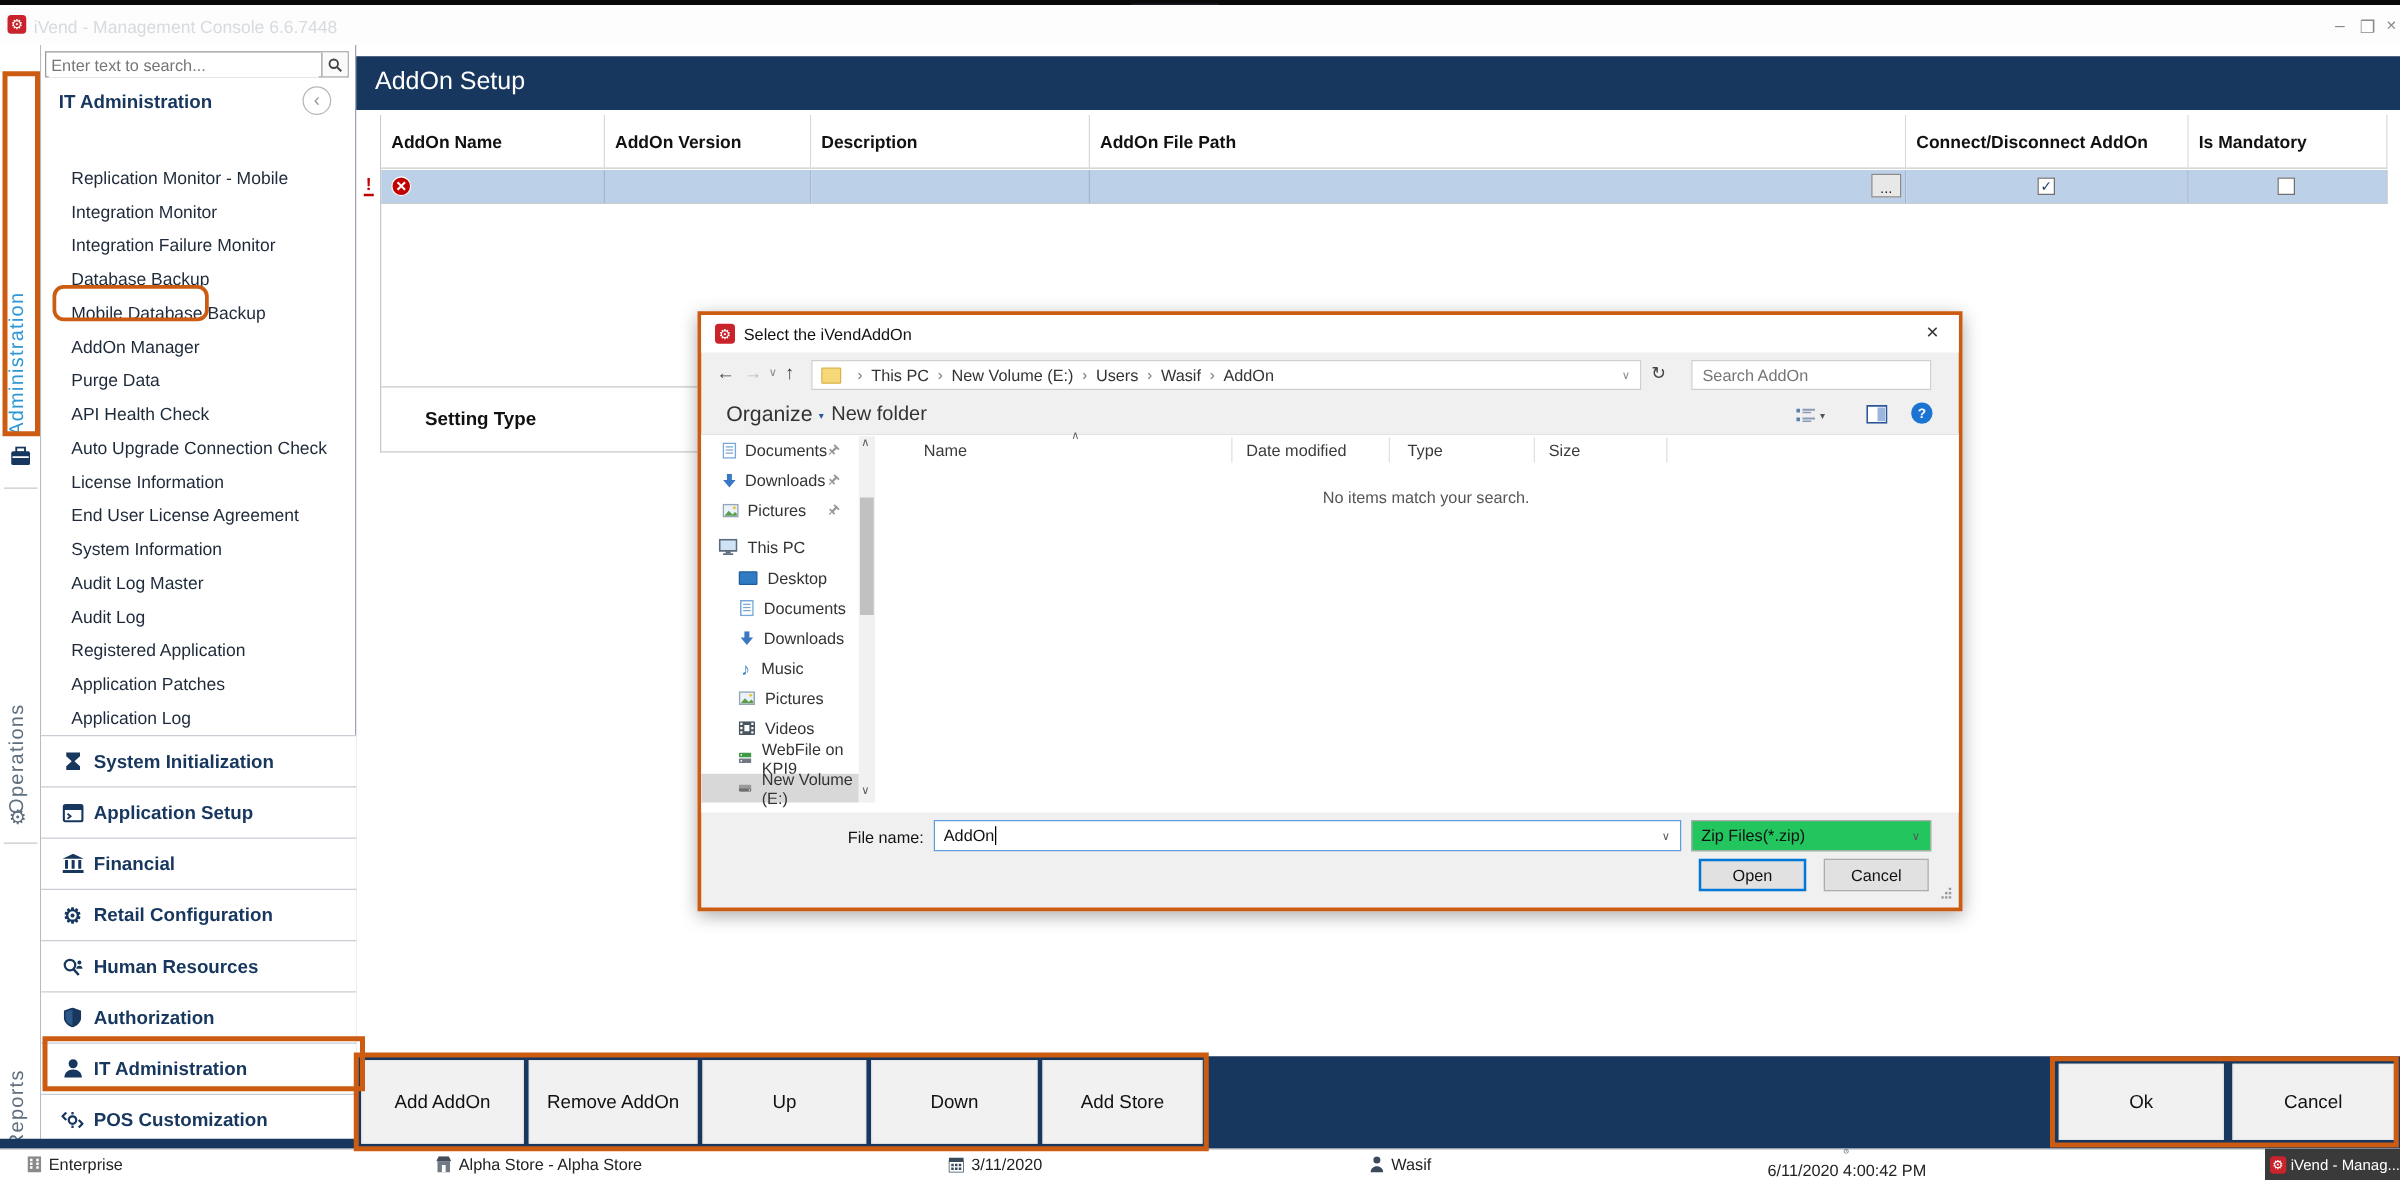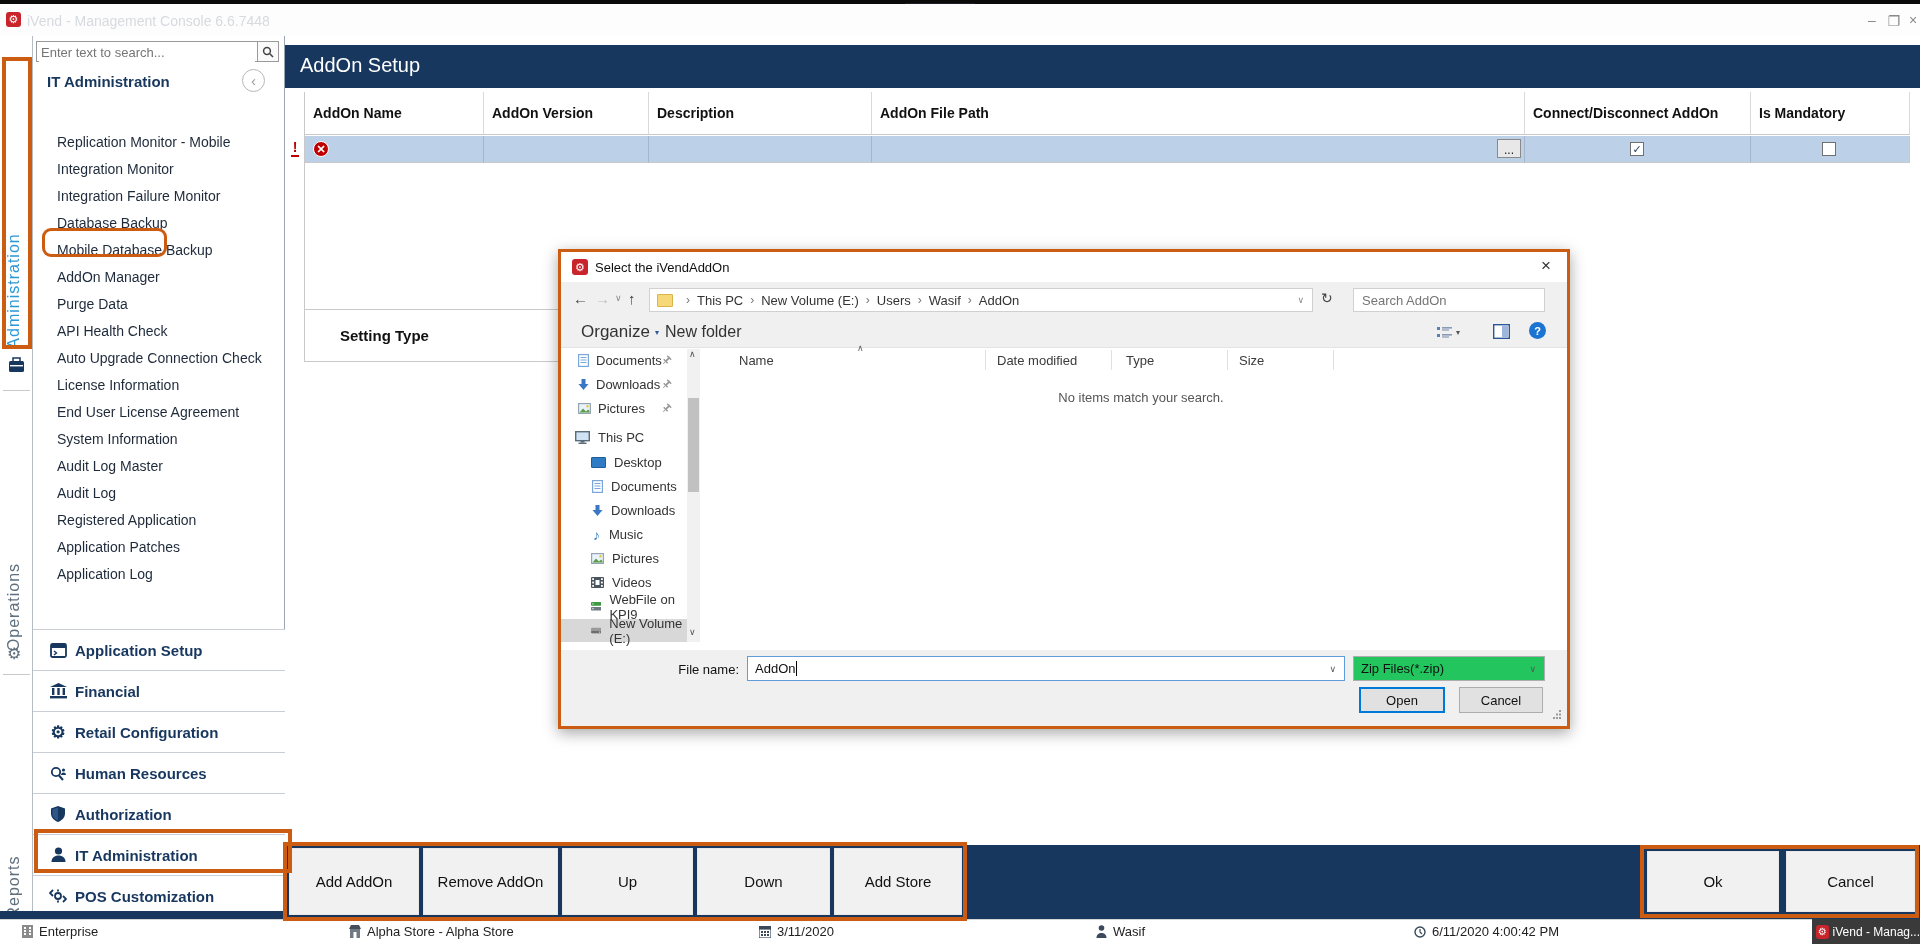--- a/index.html
+++ b/index.html
@@ -125,20 +125,28 @@
     <div class="menu-item" style="top:470px;">
         <span>Registered Application</span>
       </div>
     <div class="menu-item" style="top:497px;">
         <span>Application Patches</span>
       </div>
     <div class="menu-item" style="top:524px;">
         <span>Application Log</span>
       </div>
 
+    <div class="cat" style="top:552px;">
+      <span class="cicon">
+          <svg width="15" height="16" viewBox="0 0 15 16">
+            <path d="M2 1h11v3L8.6 8 13 12v3H2v-3l4.4-4L2 4z" fill="#17375e"></path>
+          </svg>
+        </span>
+      <span>System Initialization</span>
+    </div>
     <div class="cat" style="top:593px;">
       <span class="cicon">
           <svg width="17" height="15" viewBox="0 0 17 15">
             <rect x="1" y="1" width="15" height="13" rx="1.5" fill="none" stroke="#17375e" stroke-width="1.8"></rect>
             <rect x="1" y="1" width="15" height="4" fill="#17375e"></rect>
             <path d="M4 8l2.5 2L4 12" fill="none" stroke="#17375e" stroke-width="1.4"></path>
           </svg>
         </span>
       <span>Application Setup</span>
     </div>
@@ -310,21 +318,21 @@
       </svg>
     <span>3/11/2020</span>
   </div>
   <div class="statitem" style="left:1096px;">
     <svg width="11" height="13" viewBox="0 0 11 13">
         <circle cx="5.5" cy="3" r="2.8" fill="#3a4a5a"></circle>
         <path d="M0.5 13c0-3.2 2.2-5 5-5s5 1.8 5 5z" fill="#3a4a5a"></path>
       </svg>
     <span>Wasif</span>
   </div>
-  <div class="statitem" style="left:1414px;">
+  <div class="statitem" style="left:1414px;flex-direction:column;">
     <svg width="12" height="12" viewBox="0 0 12 12">
         <circle cx="6" cy="6" r="5" fill="none" stroke="#3a4a5a" stroke-width="1.4"></circle>
         <path d="M6 3v3l2 2" fill="none" stroke="#3a4a5a" stroke-width="1.2"></path>
       </svg>
     <span>6/11/2020 4:00:42 PM</span>
   </div>
   <div class="abs" style="left:1812px;top:919px;width:108px;height:25px;background:#3a3a3a;display:flex;align-items:center;gap:4px;padding-left:4px;box-sizing:border-box;">
     <span class="ivend-logo" style="width:14px;height:14px;font-size:10px;">⚙</span>
     <span style="color:#fff;font-size:12px;white-space:nowrap;">iVend - Manag...</span>
   </div>

